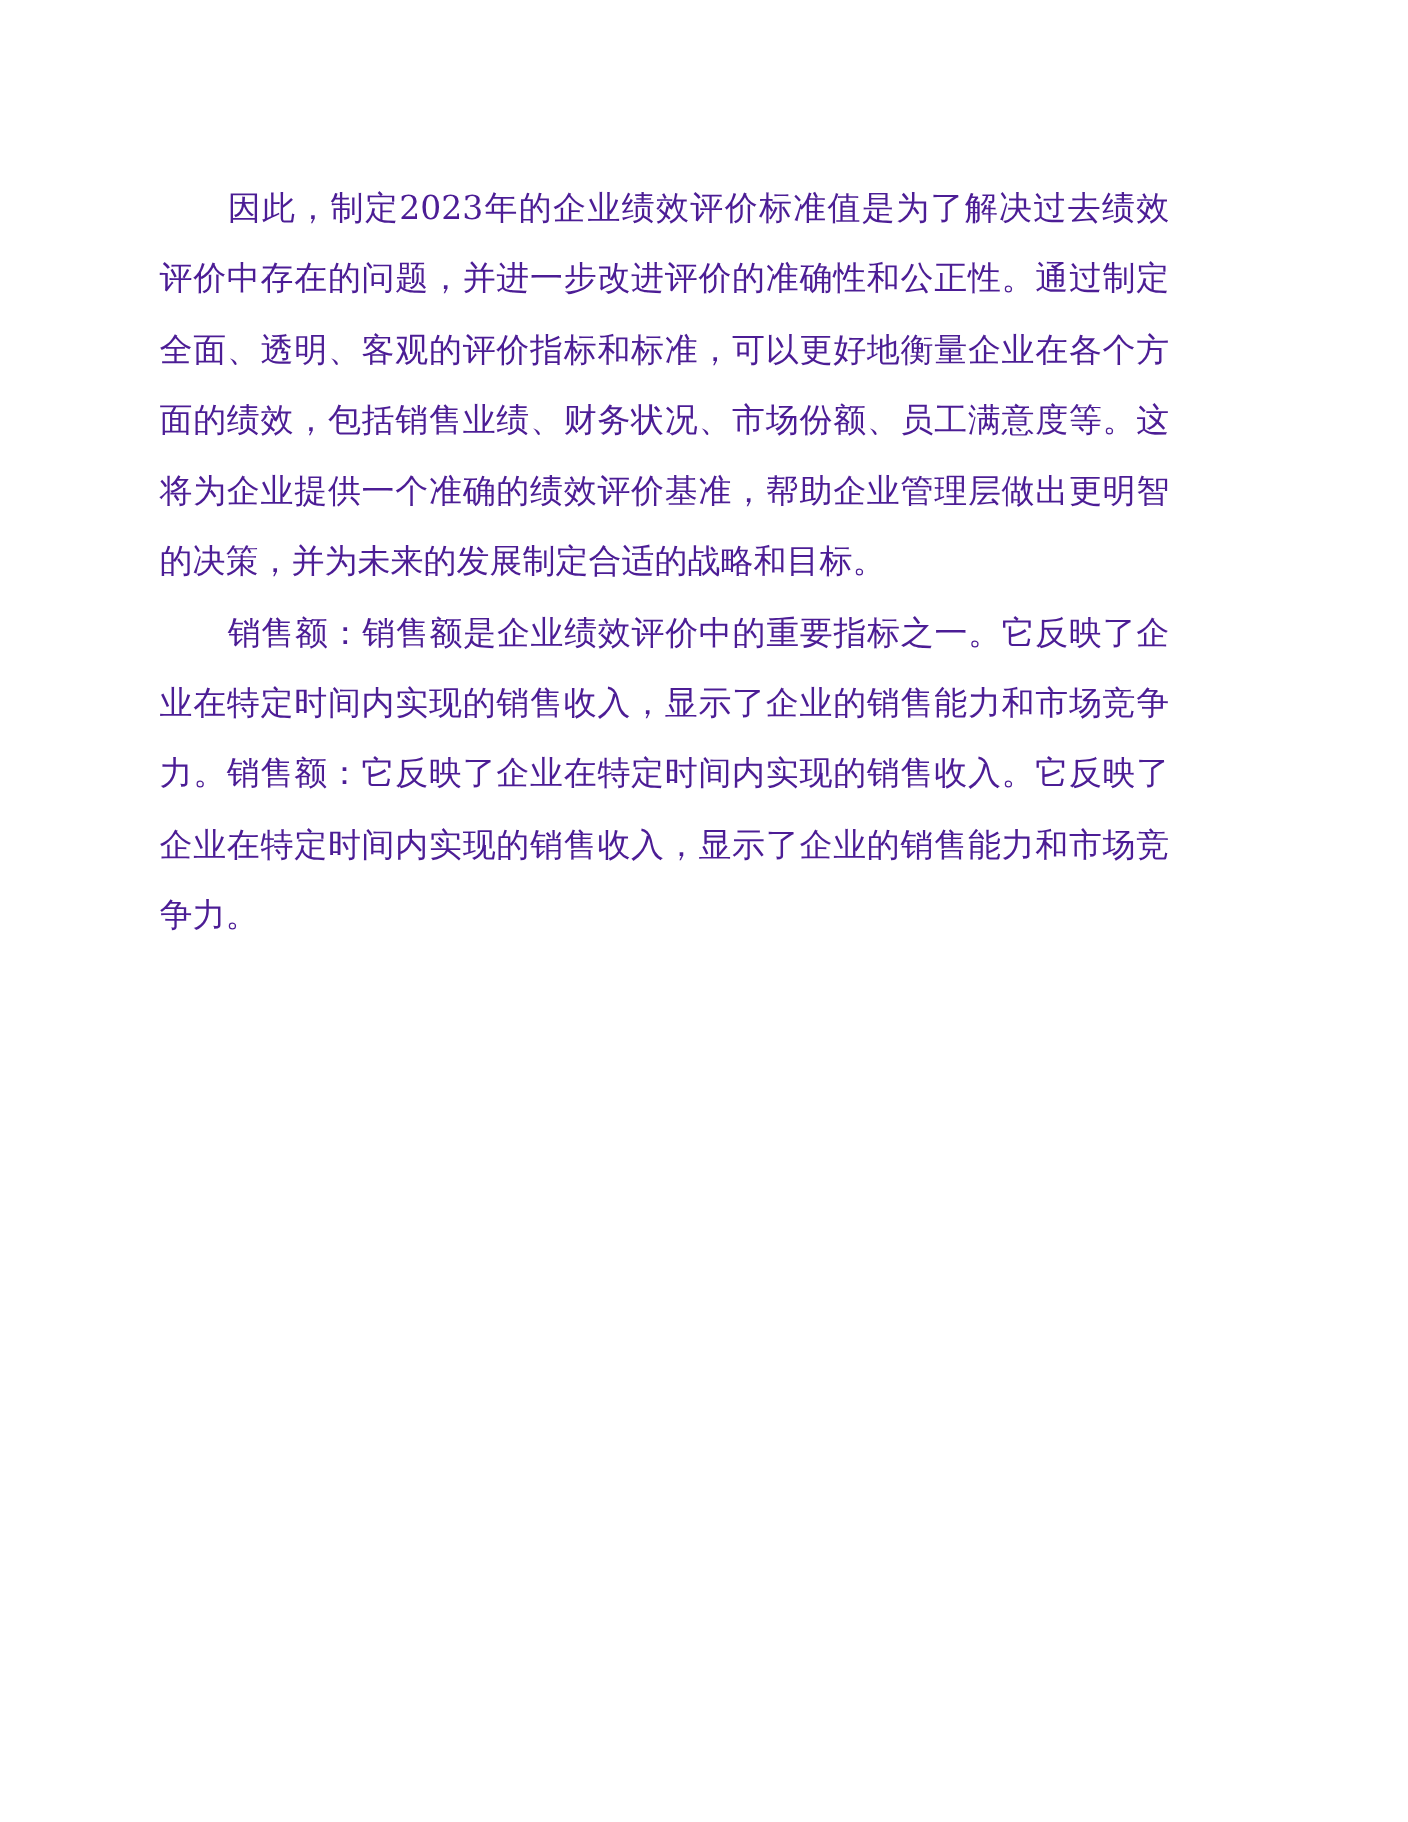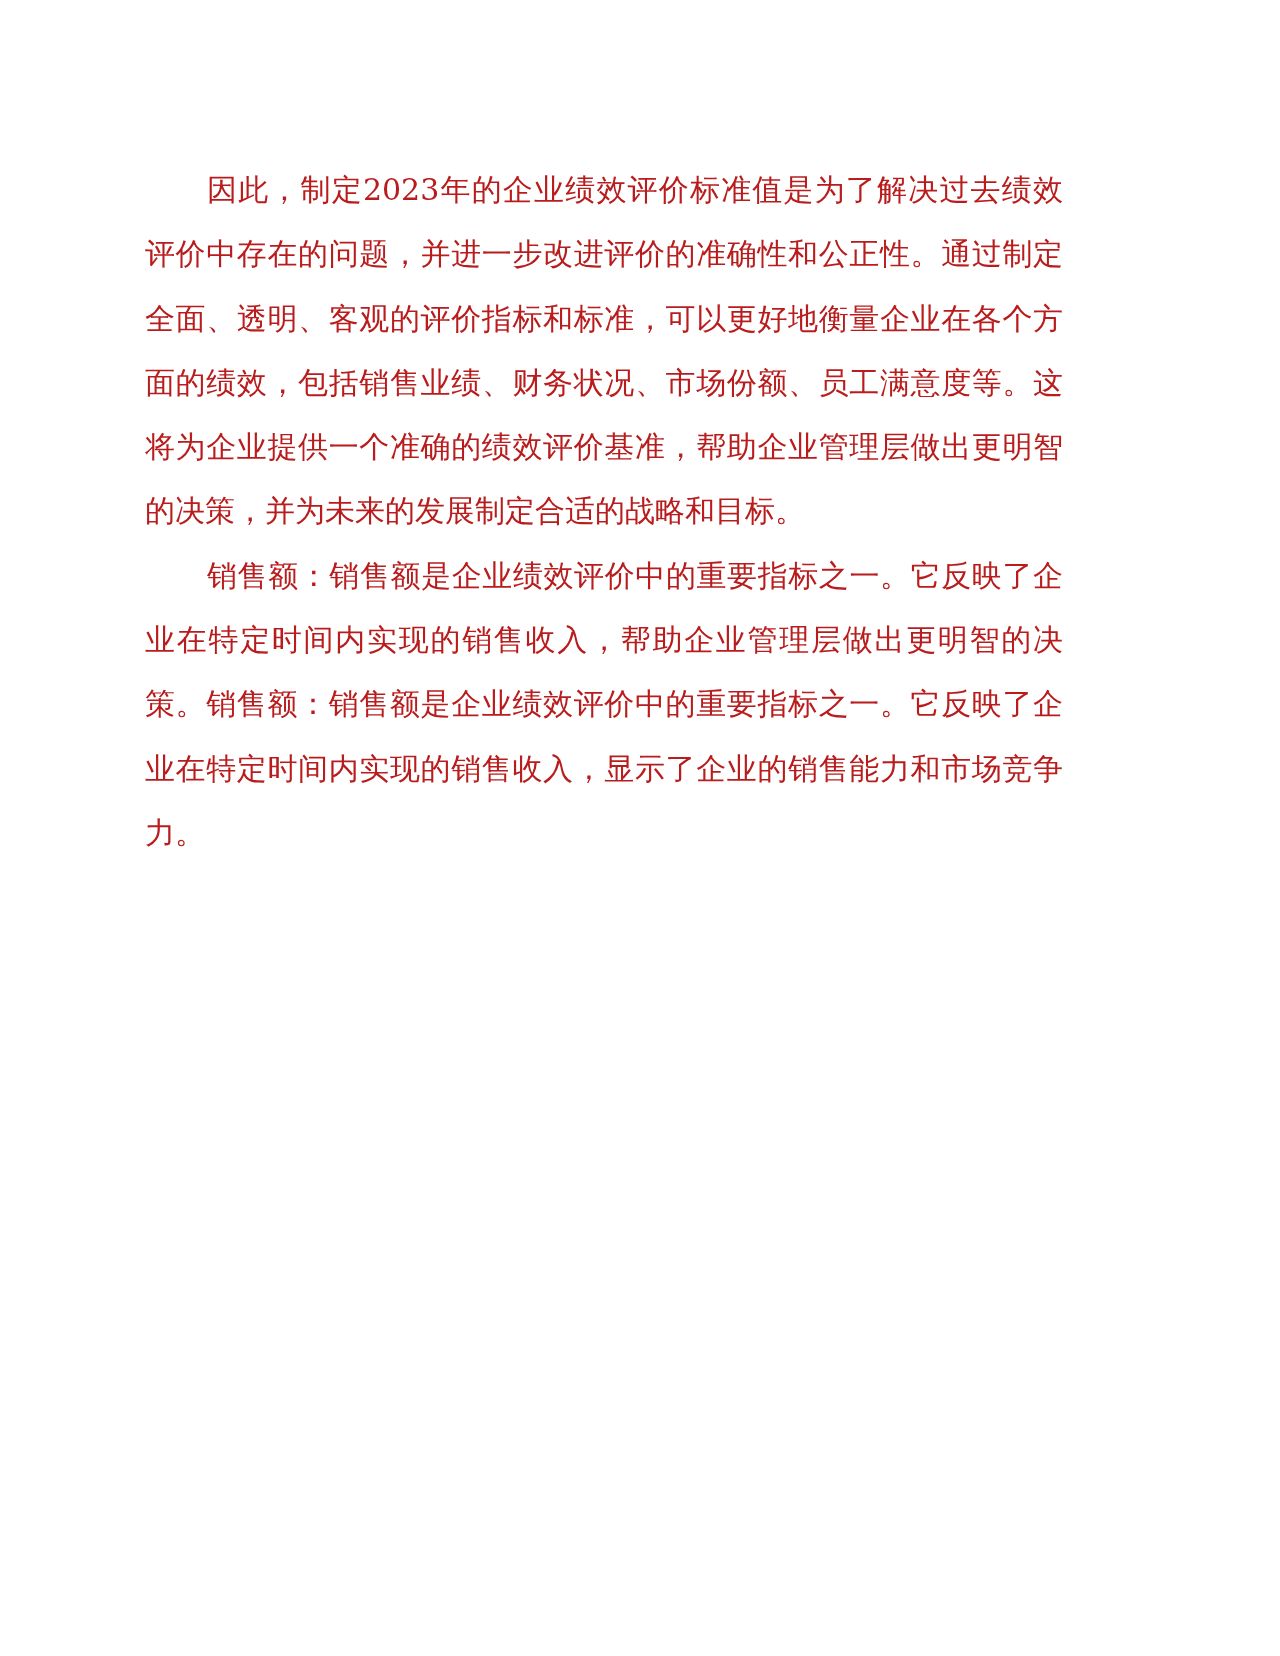--- a/index.html
+++ b/index.html
@@ -1,22 +1,22 @@
 <!DOCTYPE html>
 <html><head>
 <meta charset="utf-8">
 <style>
   html, body { margin:0; padding:0; background:#ffffff; }
   body { width:1280px; height:1656px; position:relative; overflow:hidden; }
   .page {
     position:absolute; left:145px; top:158px; width:918px;
     font-family: "DejaVu Serif", "Liberation Serif", serif;
-    font-size:30px; line-height:64.3px; color:#b91c1c;
+    font-size:30px; line-height:64.3px; color:#4c1d95;
   }
   .para { margin:0; text-align:justify; text-indent:62px; }
 </style>
 </head>
 <body>
 
 <div class="page">
   <p class="para">因此，制定2023年的企业绩效评价标准值是为了解决过去绩效评价中存在的问题，并进一步改进评价的准确性和公正性。通过制定全面、透明、客观的评价指标和标准，可以更好地衡量企业在各个方面的绩效，包括销售业绩、财务状况、市场份额、员工满意度等。这将为企业提供一个准确的绩效评价基准，帮助企业管理层做出更明智的决策，并为未来的发展制定合适的战略和目标。</p>
-  <p class="para">销售额：销售额是企业绩效评价中的重要指标之一。它反映了企业在特定时间内实现的销售收入，帮助企业管理层做出更明智的决策。销售额：销售额是企业绩效评价中的重要指标之一。它反映了企业在特定时间内实现的销售收入，显示了企业的销售能力和市场竞争力。</p>
+  <p class="para">销售额：销售额是企业绩效评价中的重要指标之一。它反映了企业在特定时间内实现的销售收入，显示了企业的销售能力和市场竞争力。销售额：它反映了企业在特定时间内实现的销售收入。它反映了企业在特定时间内实现的销售收入，显示了企业的销售能力和市场竞争力。</p>
 </div>
 
 </body></html>

